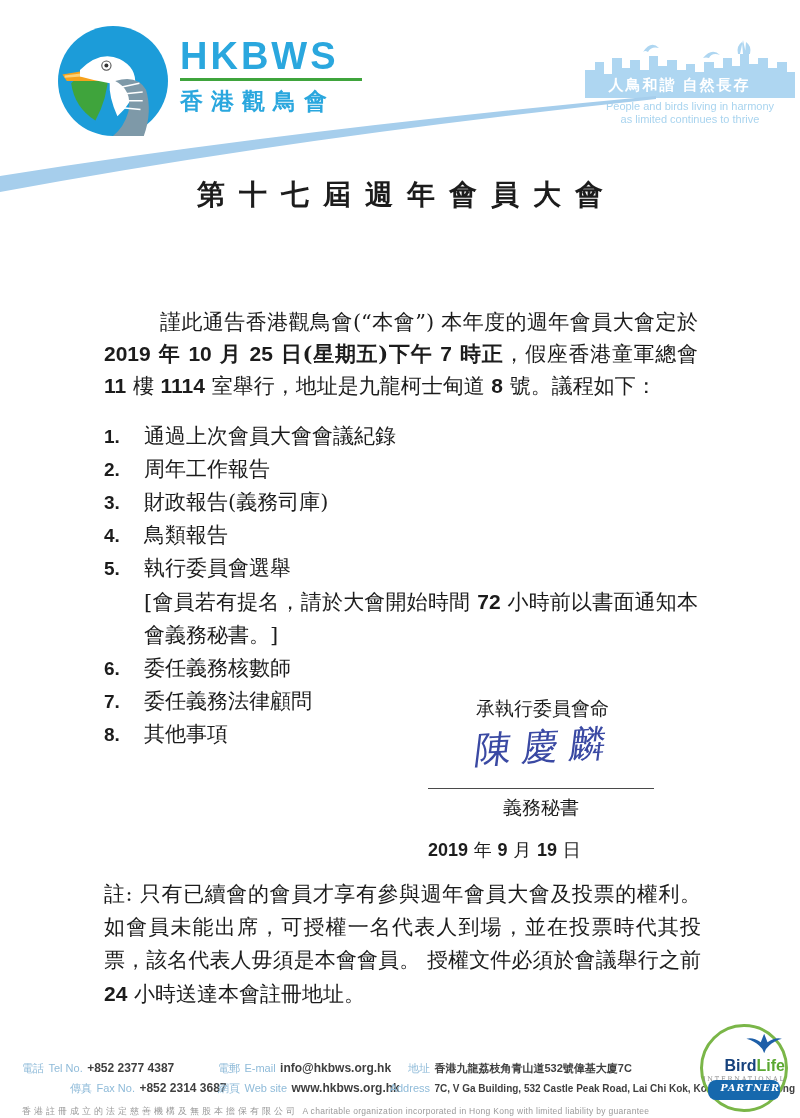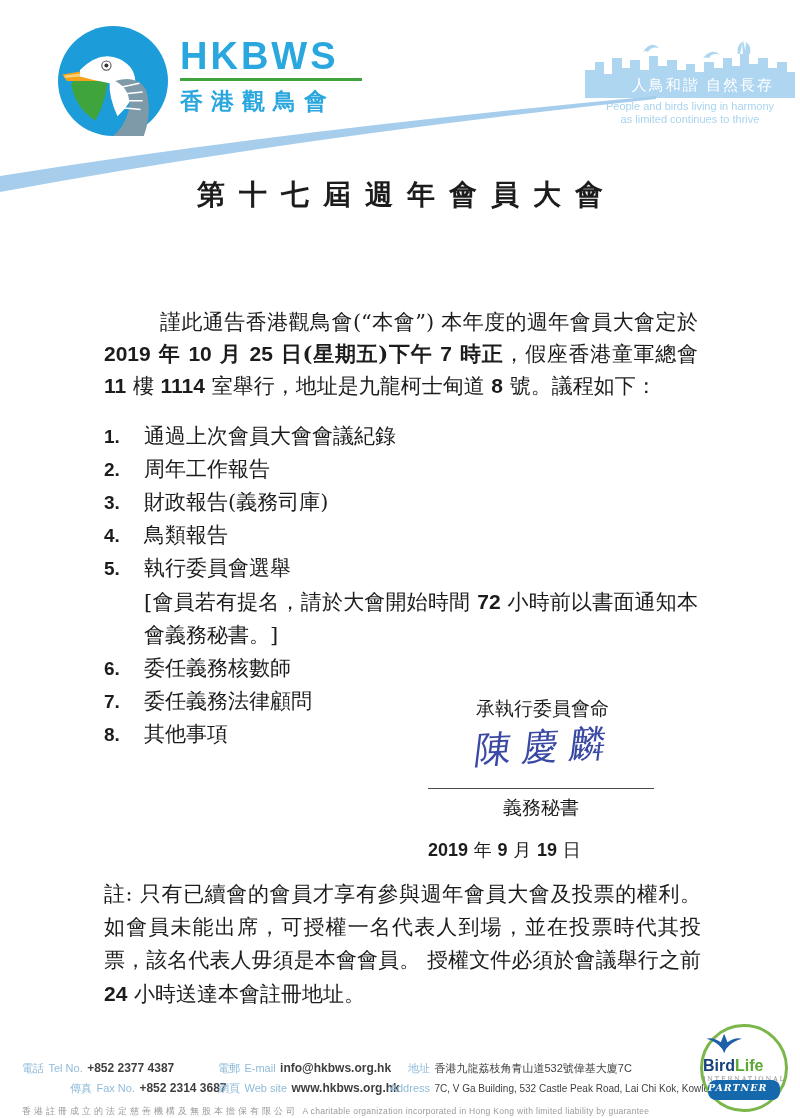--- a/index.html
+++ b/index.html
@@ -12,21 +12,21 @@
   .logo-text{position:absolute;left:122px;top:12px;width:190px;}
   .logo-acronym{font-family:"Liberation Sans",sans-serif;font-weight:700;font-size:38px;
         color:#2aa7de;letter-spacing:3px;line-height:40px;}
   .logo-underline{height:3px;background:#3fa43c;margin-top:2px;width:182px;}
   .logo-zh{font-family:"Liberation Sans",sans-serif;font-weight:700;font-size:23px;color:#2aa7de;
         letter-spacing:8px;margin-top:5px;white-space:nowrap;}
 
   .tagline-wrap{position:absolute;left:585px;top:36px;width:210px;height:96px;text-align:center;}
   .skyline{position:absolute;left:0;top:0;width:210px;height:62px;}
   .tagline-zh{position:absolute;left:0;top:40px;width:189px;color:#ffffff;
-        font-family:"Liberation Sans",sans-serif;font-weight:400;font-size:15px;letter-spacing:2px;text-align:right;}
+        font-family:"Liberation Sans",sans-serif;font-weight:700;font-size:15px;letter-spacing:2px;}
   .tagline-en{position:absolute;left:0;top:64px;width:210px;color:#a9d4ef;
         font-family:"Liberation Sans",sans-serif;font-size:11px;line-height:13px;}
 
   .swoosh{position:absolute;left:0;top:88px;width:660px;height:112px;}
 
   
   .title-block{position:absolute;left:0;top:172px;width:800px;text-align:center;}
   .title-l1{font-size:28px;font-weight:700;letter-spacing:10px;line-height:36px;}
   .title-l2{font-size:28px;font-weight:700;letter-spacing:14px;line-height:38px;margin-top:4px;
         text-indent:14px;}
@@ -57,28 +57,28 @@
   
   .note{position:absolute;left:104px;top:878px;width:597px;font-size:21px;line-height:33px;
         text-align:justify;}
 
   
   .footer{position:absolute;left:0;top:1052px;width:800px;
         font-family:"Liberation Sans",sans-serif;}
   .f-row{position:absolute;white-space:nowrap;}
   .f-lbl{color:#8fbbd9;font-size:11px;}
   .f-val{color:#3f3f3f;font-size:12px;font-weight:700;}
-  .f-val-light{color:#3f3f3f;font-size:11px;font-weight:400;}
+  .f-val-light{color:#3f3f3f;font-size:11px;font-weight:700;}
   .addr-lbl{display:inline-block;text-align:right;width:48px;color:#8fbbd9;font-size:11px;}
   .disclaimer{position:absolute;left:22px;top:48px;white-space:nowrap;color:#9a9a9a;text-align:right;}
   .disc-zh{font-size:9px;letter-spacing:3px;}
   .disc-en{font-size:8.5px;letter-spacing:0.3px;}
 
   .birdlife{position:absolute;left:700px;top:1024px;width:88px;height:88px;border-radius:50%;
-        background:#ffffff;border:3px solid #7ab648;box-sizing:border-box;text-align:left;}
+        background:#ffffff;border:3px solid #7ab648;box-sizing:border-box;text-align:right;}
   .bl-bird{margin-top:5px;height:22px;}
   .bl-name{font-family:"Liberation Sans",sans-serif;font-weight:700;font-size:16px;line-height:16px;}
   .bl-bird-txt{color:#16417c;}
   .bl-life-txt{color:#5ba832;}
   .bl-intl{font-size:6.5px;letter-spacing:1.8px;color:#8a8a8a;margin-top:1px;}
   .bl-partner{position:absolute;left:5px;right:5px;bottom:9px;height:20px;background:#1668ad;
         border-radius:8px;color:#ffffff;font-weight:700;font-size:9.5px;letter-spacing:1px;
         line-height:16px;font-style:italic;}
 </style>
 </head>

